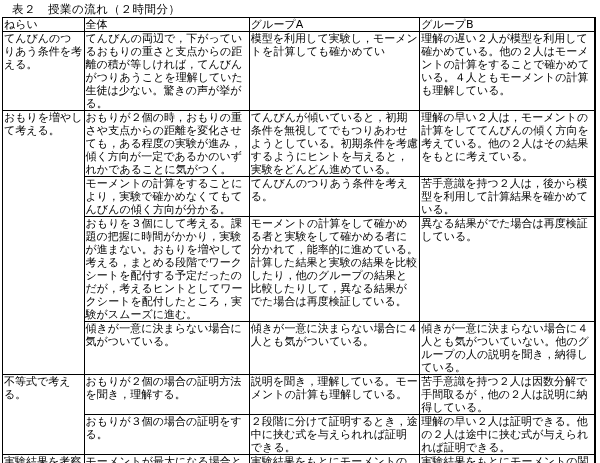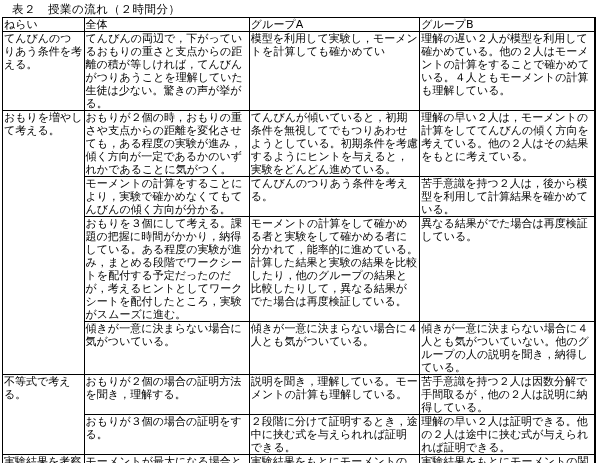--- a/index.html
+++ b/index.html
@@ -71,21 +71,21 @@
       <td>おもりが２個の時，おもりの重さや支点からの距離を変化させても，ある程度の実験が進み，傾く方向が一定であるかのいずれかであることに気がつく。</td>
       <td>てんびんが傾いていると，初期条件を無視してでもつりあわせようとしている。初期条件を考慮するようにヒントを与えると，実験をどんどん進めている。</td>
       <td>理解の早い２人は，モーメントの計算をしててんびんの傾く方向を考えている。他の２人はその結果をもとに考えている。</td>
     </tr>
     <tr style="height:40px">
       <td>モーメントの計算をすることにより，実験で確かめなくてもてんびんの傾く方向が分かる。</td>
       <td>てんびんのつりあう条件を考える。</td>
       <td>苦手意識を持つ２人は，後から模型を利用して計算結果を確かめている。</td>
     </tr>
     <tr style="height:92px">
-      <td>おもりを３個にして考える。課題の把握に時間がかかり，納得している。ある程度の実験が進み，まとめる段階でワークシートを配付する予定だったのだが，考えるヒントとしてワークシートを配付したところ，実験がスムーズに進む。</td>
+      <td>おもりを３個にして考える。課題の把握に時間がかかり，実験が進まない。おもりを増やして考える，まとめる段階でワークシートを配付する予定だったのだが，考えるヒントとしてワークシートを配付したところ，実験がスムーズに進む。</td>
       <td>モーメントの計算をして確かめる者と実験をして確かめる者に分かれて，能率的に進めている。計算した結果と実験の結果を比較したり，他のグループの結果と比較したりして，異なる結果がでた場合は再度検証している。</td>
       <td>異なる結果がでた場合は再度検証している。</td>
     </tr>
     <tr style="height:53px">
       <td>傾きが一意に決まらない場合に気がついている。</td>
       <td>傾きが一意に決まらない場合に４人とも気がついている。</td>
       <td>傾きが一意に決まらない場合に４人とも気がついていない。他のグループの人の説明を聞き，納得している。</td>
     </tr>
 
     <tr style="height:40px">

